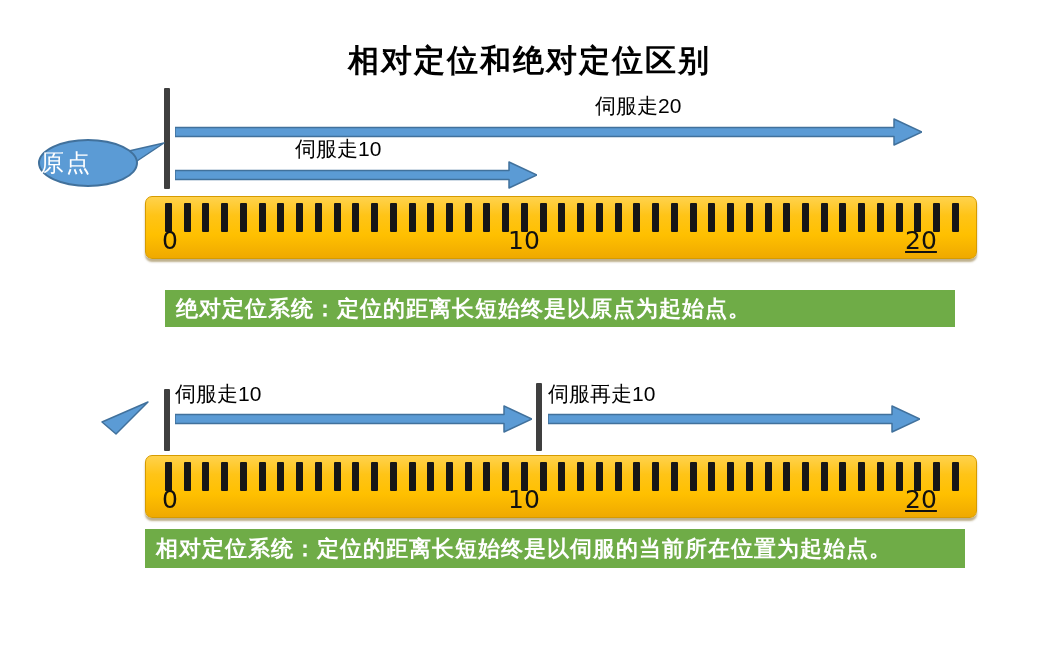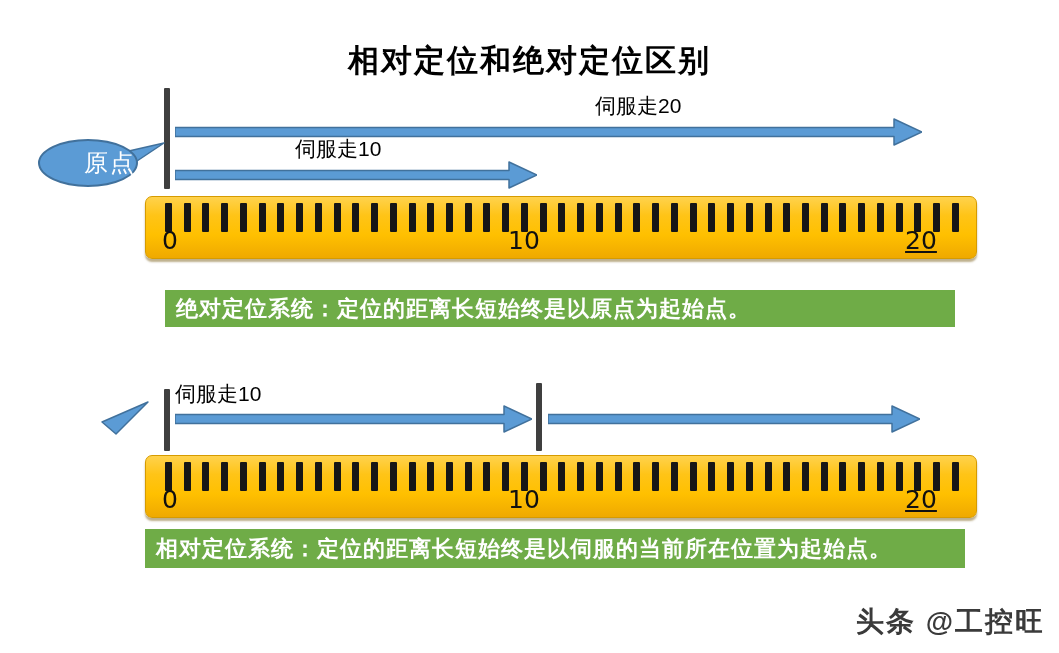--- a/index.html
+++ b/index.html
@@ -19,21 +19,21 @@
   .arrow-svg{position:absolute;display:block;}
   .arrow-poly{fill:var(--arrow-blue,#5B9BD5);stroke:var(--arrow-border,#41719C);
               stroke-width:1.5;stroke-linejoin:round;}
 
   .arrow-label{position:absolute;font-size:21px;color:#000;text-align:left;
                font-family:"Liberation Sans","DejaVu Sans",sans-serif;}
 
   .bubble{position:absolute;background:var(--arrow-blue,#5B9BD5);
           border:2px solid var(--arrow-border,#41719C);border-radius:50%;
           color:var(--bubble-text,#fff);display:flex;flex-direction:column;
-          align-items:flex-end;justify-content:center;z-index:3;}
+          align-items:flex-start;justify-content:center;z-index:3;}
   #bubble-origin{left:38px;top:139px;width:96px;height:44px;font-size:24px;letter-spacing:2px;}
   #bubble-start{left:20px;top:404px;width:104px;height:104px;font-size:22px;line-height:1.22;letter-spacing:1px;}
   .bubble-tail{position:absolute;z-index:2;}
 
   .ruler{position:absolute;width:830px;height:61px;border-radius:7px;
          background:linear-gradient(180deg,var(--ruler-gold-light,#FFD24D) 0%,#FFC417 30%,
                     var(--ruler-gold,#FFC000) 62%,var(--ruler-gold-dark,#EFA900) 100%);
          border:1px solid var(--ruler-border,#D69B00);
          box-shadow:0 3px 2px rgba(110,80,0,.45);}
   #ruler-abs{left:145px;top:196px;}
@@ -143,20 +143,21 @@
   <div id="line-rel-10" class="vline"></div>
 
   <svg class="arrow-svg" style="left:175px;top:404px;" width="357" height="30">
     <polygon class="arrow-poly" points="0,10.5 329,10.5 329,2 357,15 329,28 329,19.5 0,19.5"></polygon>
   </svg>
   <div class="arrow-label" style="left:175px;top:380px;width:357px;">伺服走10</div>
 
   <svg class="arrow-svg" style="left:548px;top:404px;" width="372" height="30">
     <polygon class="arrow-poly" points="0,10.5 344,10.5 344,2 372,15 344,28 344,19.5 0,19.5"></polygon>
   </svg>
+  <div class="arrow-label" style="left:548px;top:380px;width:372px;">伺服再走10</div>
 
   <svg class="bubble-tail" style="left:90px;top:396px;" width="64" height="42">
     <polygon class="arrow-poly" points="12,26 58,6 26,38"></polygon>
   </svg>
 
   <div id="ruler-rel" class="ruler">
     <div class="ticks">
         <i></i>
         <i></i>
         <i></i>
@@ -203,15 +204,14 @@
       </div>
     <span class="num n0">0</span>
     <span class="num n10">10</span>
     <span class="num n20">20</span>
   </div>
 
   <div id="caption-rel" class="caption">
     <span>相对定位系统：定位的距离长短始终是以伺服的当前所在位置为起始点。</span>
   </div>
 
-  <div class="watermark">头条 @工控旺</div>
 
 </div>
 
 </body></html>

